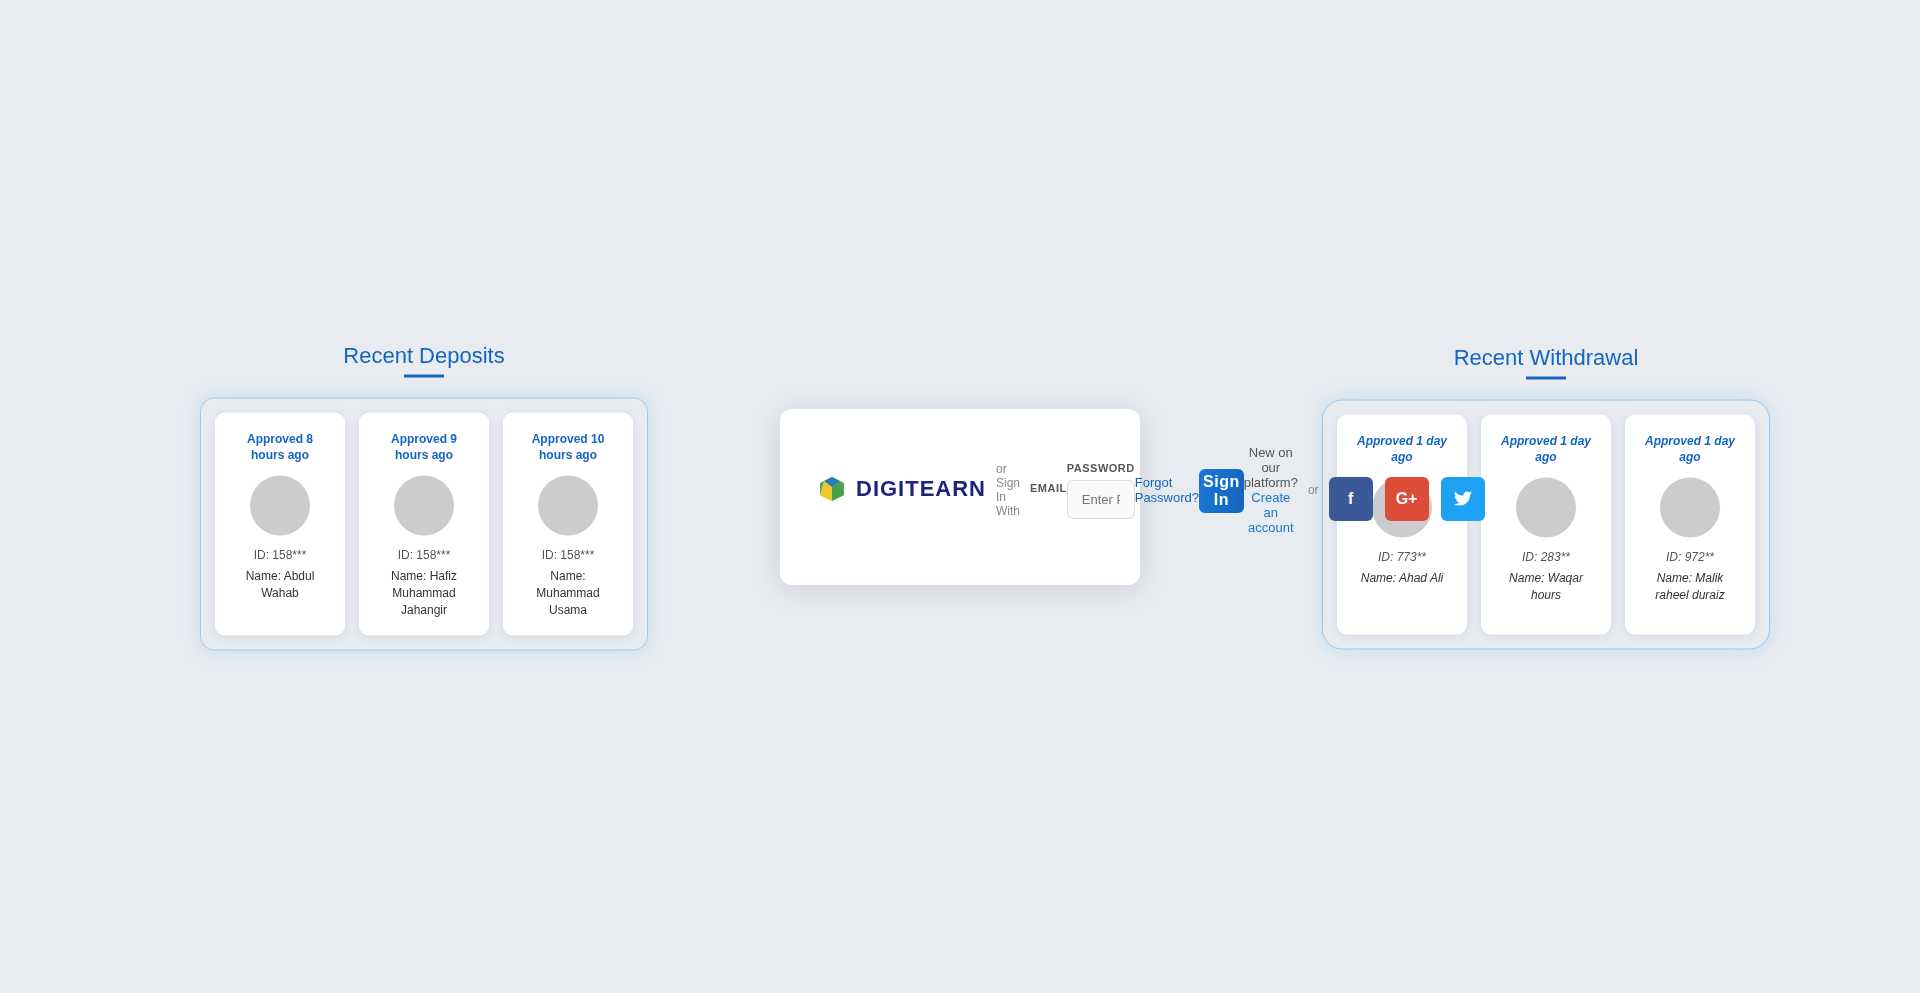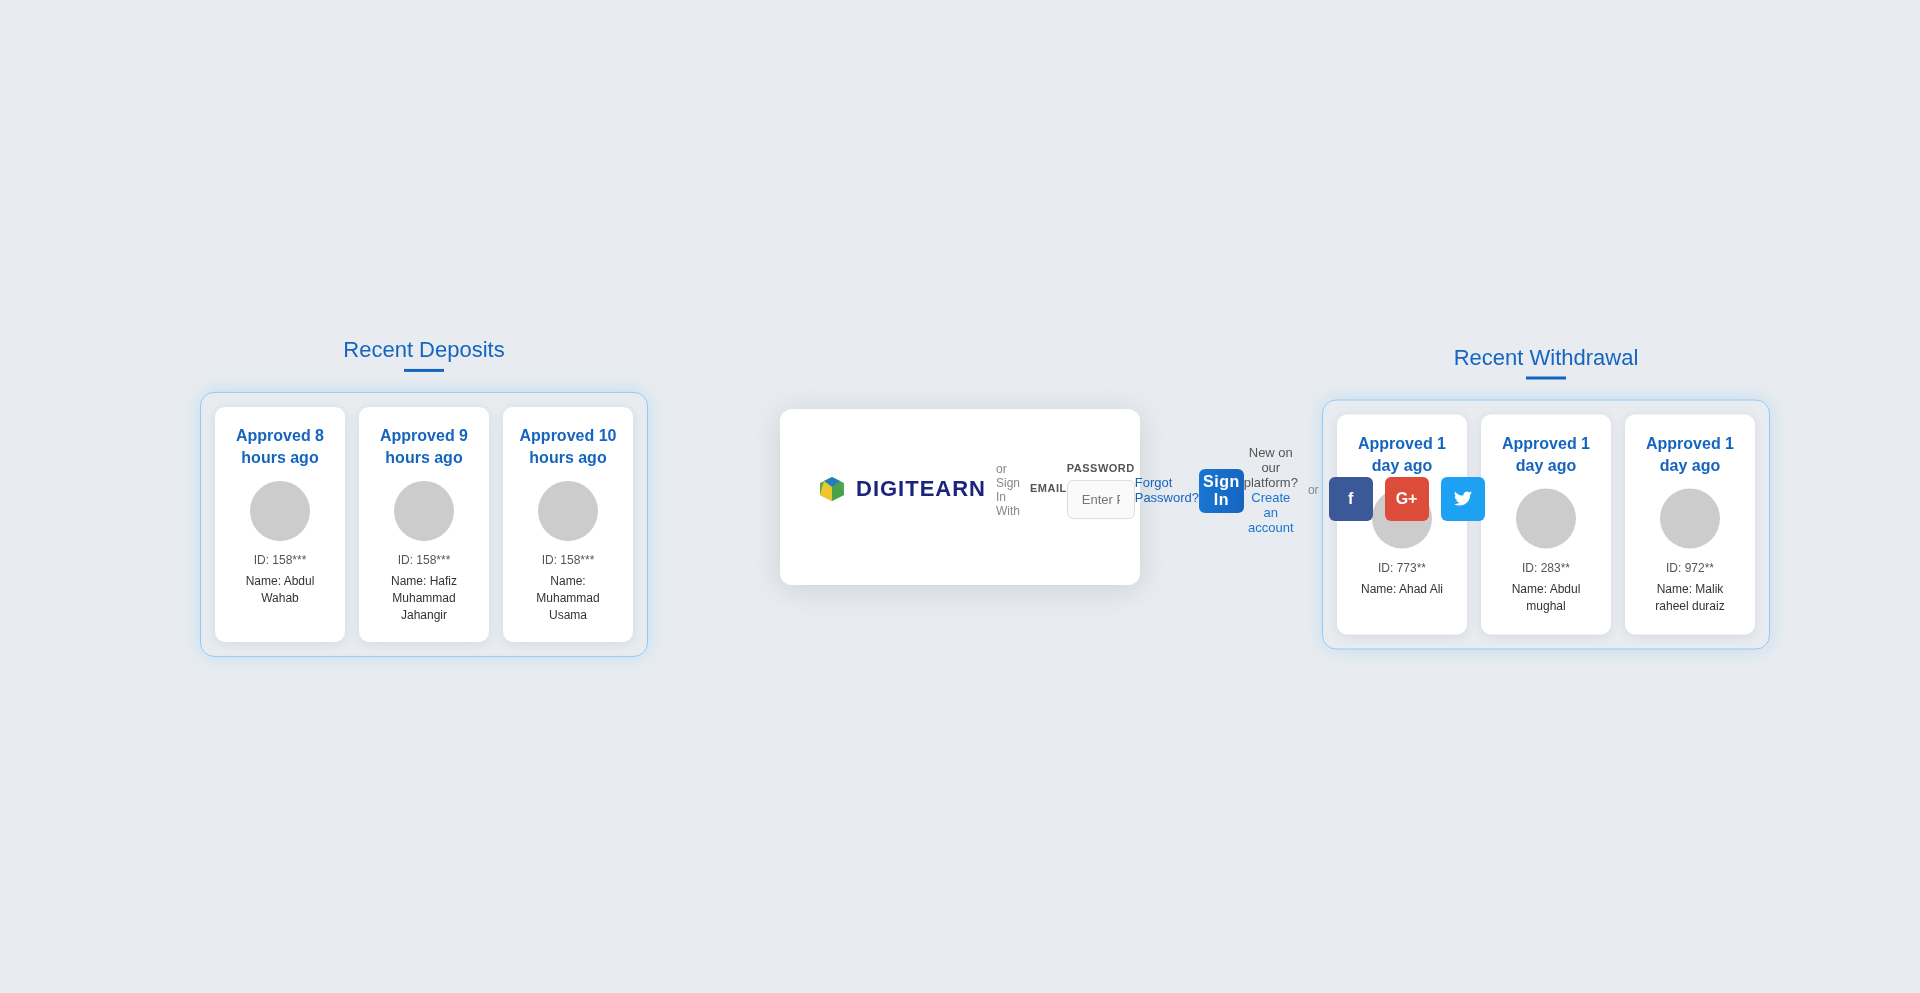--- a/index.html
+++ b/index.html
@@ -60,21 +60,21 @@
       box-shadow: 0 2px 12px rgba(0,0,0,0.08);
       padding: 18px 16px;
       display: flex;
       flex-direction: column;
       align-items: center;
       width: 130px;
       min-height: 220px;
     }
 
     .card-status {
-      font-size: 16px;
+      font-size: 12px;
       font-weight: 600;
       color: #1565c0;
       text-align: center;
       margin-bottom: 12px;
       line-height: 1.4;
     }
 
     .card-avatar {
       width: 60px;
       height: 60px;
@@ -127,24 +127,25 @@
       right: 150px;
       top: 50%;
       transform: translateY(-50%);
       display: flex;
       flex-direction: column;
       align-items: center;
     }
 
     .right-panel .cards-section {
       border: 1.5px solid #90caf9;
-      border-radius: 14px;
+      border-radius: 20px;
       padding: 14px;
       box-shadow: 0 0 18px rgba(33, 150, 243, 0.18);
       background: transparent;
+      font-style: italic;
     }
 
     
     .login-card {
       background: #fff;
       border-radius: 12px;
       box-shadow: 0 4px 30px rgba(0,0,0,0.12);
       width: 360px;
       padding: 36px 36px 32px;
       display: flex;
@@ -389,21 +390,21 @@
       </div>
       <div class="card-id">ID: 773**</div>
       <div class="card-name">Name: Ahad Ali</div>
     </div>
           <div class="user-card">
       <div class="card-status">Approved 1 day ago</div>
       <div class="card-avatar">
         <div class="avatar-img p5"></div>
       </div>
       <div class="card-id">ID: 283**</div>
-      <div class="card-name">Name: Abdul mughal</div>
+      <div class="card-name">Name: Waqar hours</div>
     </div>
           <div class="user-card">
       <div class="card-status">Approved 1 day ago</div>
       <div class="card-avatar">
         <div class="avatar-img p6"></div>
       </div>
       <div class="card-id">ID: 972**</div>
       <div class="card-name">Name: Malik raheel duraiz</div>
     </div>
         </div>

